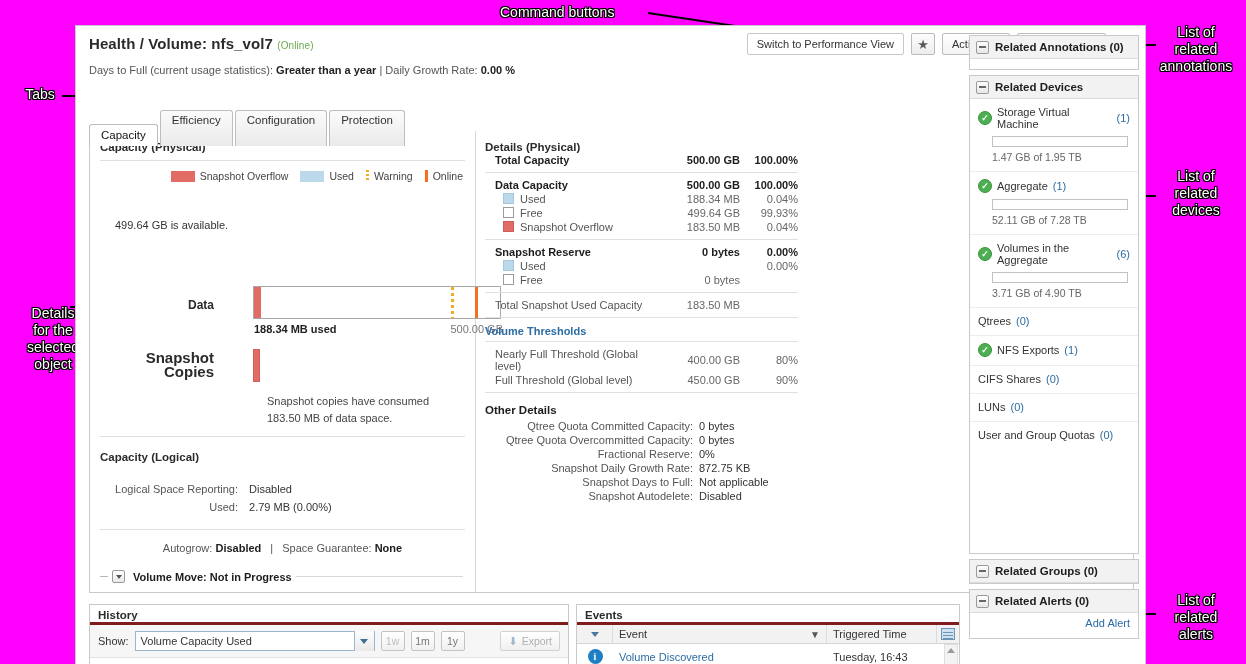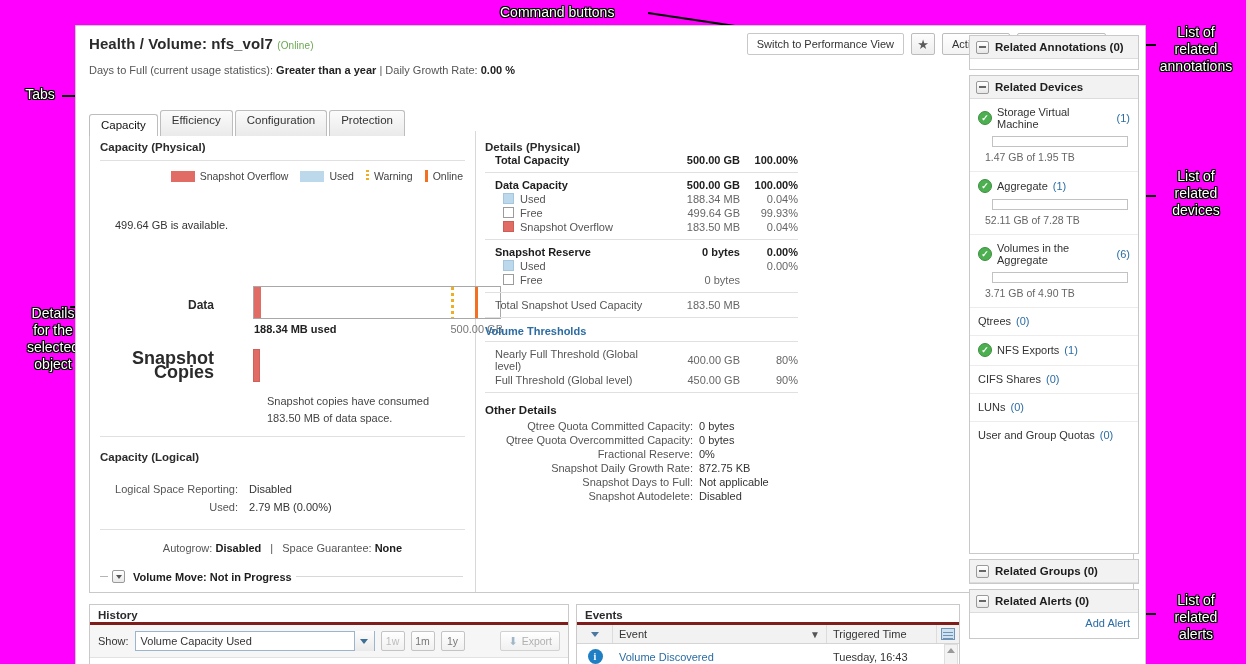--- a/index.html
+++ b/index.html
@@ -69,21 +69,21 @@
   .caret{ margin-left:6px; width:0;height:0;border-left:3px solid transparent;border-right:3px solid transparent;border-top:4px solid #555; }
   .help-ico{
     width:14px;height:14px;border-radius:50%;border:1px solid #3f7fb5;
     color:#3f7fb5; font-size:9px; display:flex;align-items:center;justify-content:center;
     margin-left:2px;
   }
 
   
   .tabs{ position:absolute; left:13px; top:84px; display:flex; align-items:flex-end; gap:2px; z-index:3;}
   .tab{
-    height:26px; padding:0 11px; line-height:19px;
+    height:36px; padding:0 11px; line-height:19px;
     font-size:11.5px; color:#333;
     background:linear-gradient(#fbfbfb,#eaeaea);
     border:1px solid #bdbdbd; border-bottom:none;
     border-radius:3px 3px 0 0;
   }
   .tab.active{ background:#fff; height:22px; line-height:21px; color:#111; }
   .tabline{ position:absolute; left:13px; top:105px; right:13px; height:1px; background:#bdbdbd; }
 
   
   .content{
@@ -117,21 +117,21 @@
   .bar .used{ position:absolute; left:0; top:0; bottom:0; width:7px; background:#e06c65;}
   .bar .warnline{ position:absolute; top:0; bottom:0; width:3px;
     background:repeating-linear-gradient(#f0ad22 0 3px, transparent 3px 6px);}
   .bar .errline{ position:absolute; top:0; bottom:0; width:3px; background:#f36f21;}
   .barfoot-l{ position:absolute; left:164px; top:37px; font-size:11px; font-weight:bold; color:#222;}
   .barfoot-r{ position:absolute; left:163px; width:250px; top:37px; text-align:right; font-size:11px; color:#777;}
 
   
   .snapwrap{ position:absolute; left:0; top:218px; width:100%; }
   .snaplabel{ position:absolute; left:29px; top:2px; width:95px; text-align:right;
-              font-size:18px; font-weight:bold; color:#2b2b2b; line-height:14px;}
+              font-size:15px; font-weight:bold; color:#2b2b2b; line-height:14px;}
   .snapbar{ position:absolute; left:163px; top:0; width:7px; height:33px; background:#e06c65; border:1px solid #d06058;}
   .snapnote{ position:absolute; left:177px; top:44px; font-size:11px; color:#444; line-height:17px;}
 
   .hr2{ position:absolute; left:10px; right:10px; height:1px; background:#e0e0e0;}
 
   .logrow{ position:absolute; font-size:11px; }
   .logrow .lk{ display:inline-block; width:148px; text-align:right; color:#555;}
   .logrow .vv{ margin-left:8px; color:#333;}
 
   .autorow{ position:absolute; left:0; width:100%; text-align:center; font-size:11px; color:#555;}
@@ -246,21 +246,21 @@
   .dev{ padding:7px 8px 8px 8px; border-bottom:1px solid #ececec;}
   .dev:last-child{ border-bottom:none;}
   .dev-ttl{ display:flex; align-items:center; gap:5px; font-size:11px; color:#333;}
   .ok{
     width:14px;height:14px;border-radius:50%;background:#4caf50;color:#fff;
     display:flex;align-items:center;justify-content:center;font-size:9px;font-weight:bold;flex:0 0 auto;
     border:1px solid #3d9141;
   }
   .cnt{ color:#2b6ca3; }
   .meter{ height:11px;border:1px solid #c2c2c2;background:#fff;margin:6px 2px 0 14px;}
-  .dev-sub{ font-size:10.5px;color:#666;margin:4px 0 0 7px;}
+  .dev-sub{ font-size:10.5px;color:#666;margin:4px 0 0 14px;}
   .addalert{ text-align:right; padding:4px 8px 6px 0; font-size:11px;}
   .addalert a{ color:#2b6ca3; text-decoration:none;}
 </style>
 </head>
 <body>
 
 <div class="anno" style="left:500px; top:4px; width:170px; text-align:left;">Command buttons</div>
 <div class="leader" style="left:648px; top:12px; width:100px; transform:rotate(8.5deg); transform-origin:left center;"></div>
 
 <div class="anno" style="left:10px; top:86px; width:60px;">Tabs</div>

